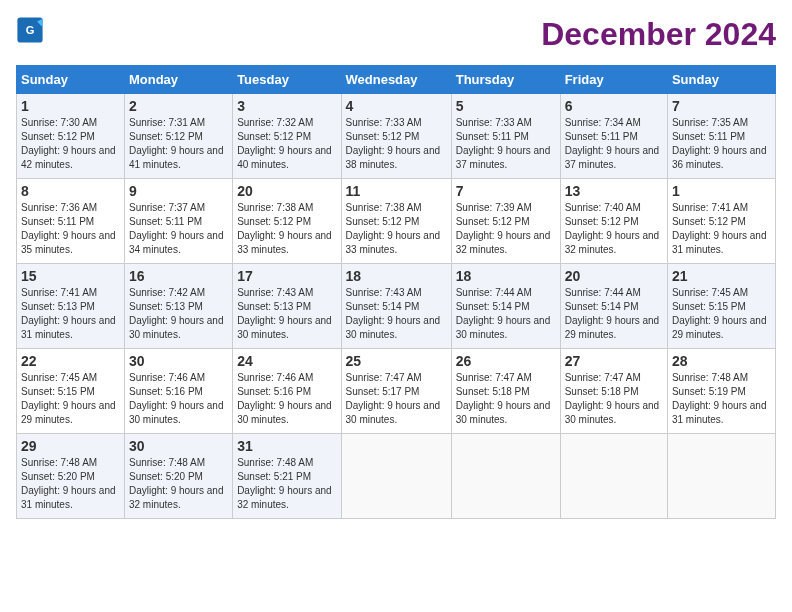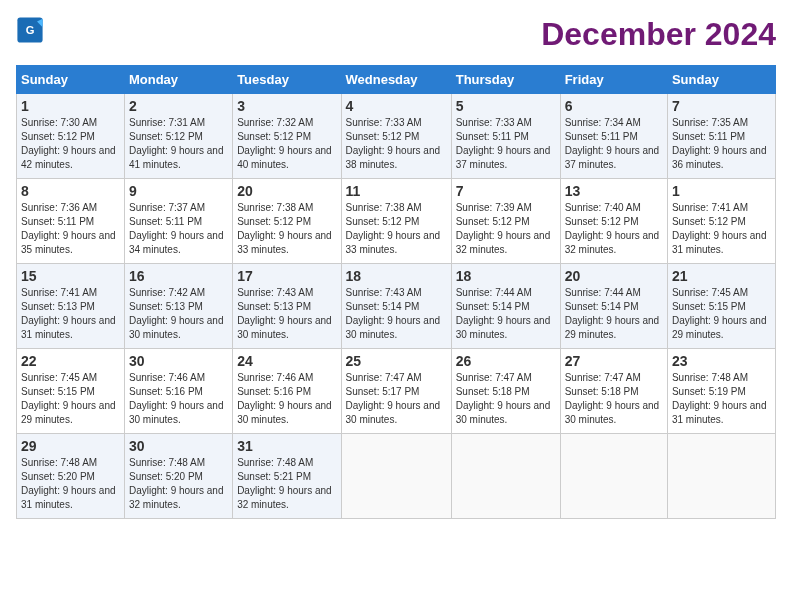--- a/index.html
+++ b/index.html
@@ -173,21 +173,21 @@
         <td><span class="day-num">30</span>
         <span class="day-info">Sunrise: 7:46 AM<br>Sunset: 5:16 PM<br>Daylight: 9 hours and 30 minutes.</span></td>
         <td><span class="day-num">24</span>
         <span class="day-info">Sunrise: 7:46 AM<br>Sunset: 5:16 PM<br>Daylight: 9 hours and 30 minutes.</span></td>
         <td><span class="day-num">25</span>
         <span class="day-info">Sunrise: 7:47 AM<br>Sunset: 5:17 PM<br>Daylight: 9 hours and 30 minutes.</span></td>
         <td><span class="day-num">26</span>
         <span class="day-info">Sunrise: 7:47 AM<br>Sunset: 5:18 PM<br>Daylight: 9 hours and 30 minutes.</span></td>
         <td><span class="day-num">27</span>
         <span class="day-info">Sunrise: 7:47 AM<br>Sunset: 5:18 PM<br>Daylight: 9 hours and 30 minutes.</span></td>
-        <td><span class="day-num">23</span>
+        <td><span class="day-num">28</span>
         <span class="day-info">Sunrise: 7:48 AM<br>Sunset: 5:19 PM<br>Daylight: 9 hours and 31 minutes.</span></td>
       </tr>
       <tr>
         <td><span class="day-num">29</span>
         <span class="day-info">Sunrise: 7:48 AM<br>Sunset: 5:20 PM<br>Daylight: 9 hours and 31 minutes.</span></td>
         <td><span class="day-num">30</span>
         <span class="day-info">Sunrise: 7:48 AM<br>Sunset: 5:20 PM<br>Daylight: 9 hours and 32 minutes.</span></td>
         <td><span class="day-num">31</span>
         <span class="day-info">Sunrise: 7:48 AM<br>Sunset: 5:21 PM<br>Daylight: 9 hours and 32 minutes.</span></td>
         <td class="empty-cell"></td>

